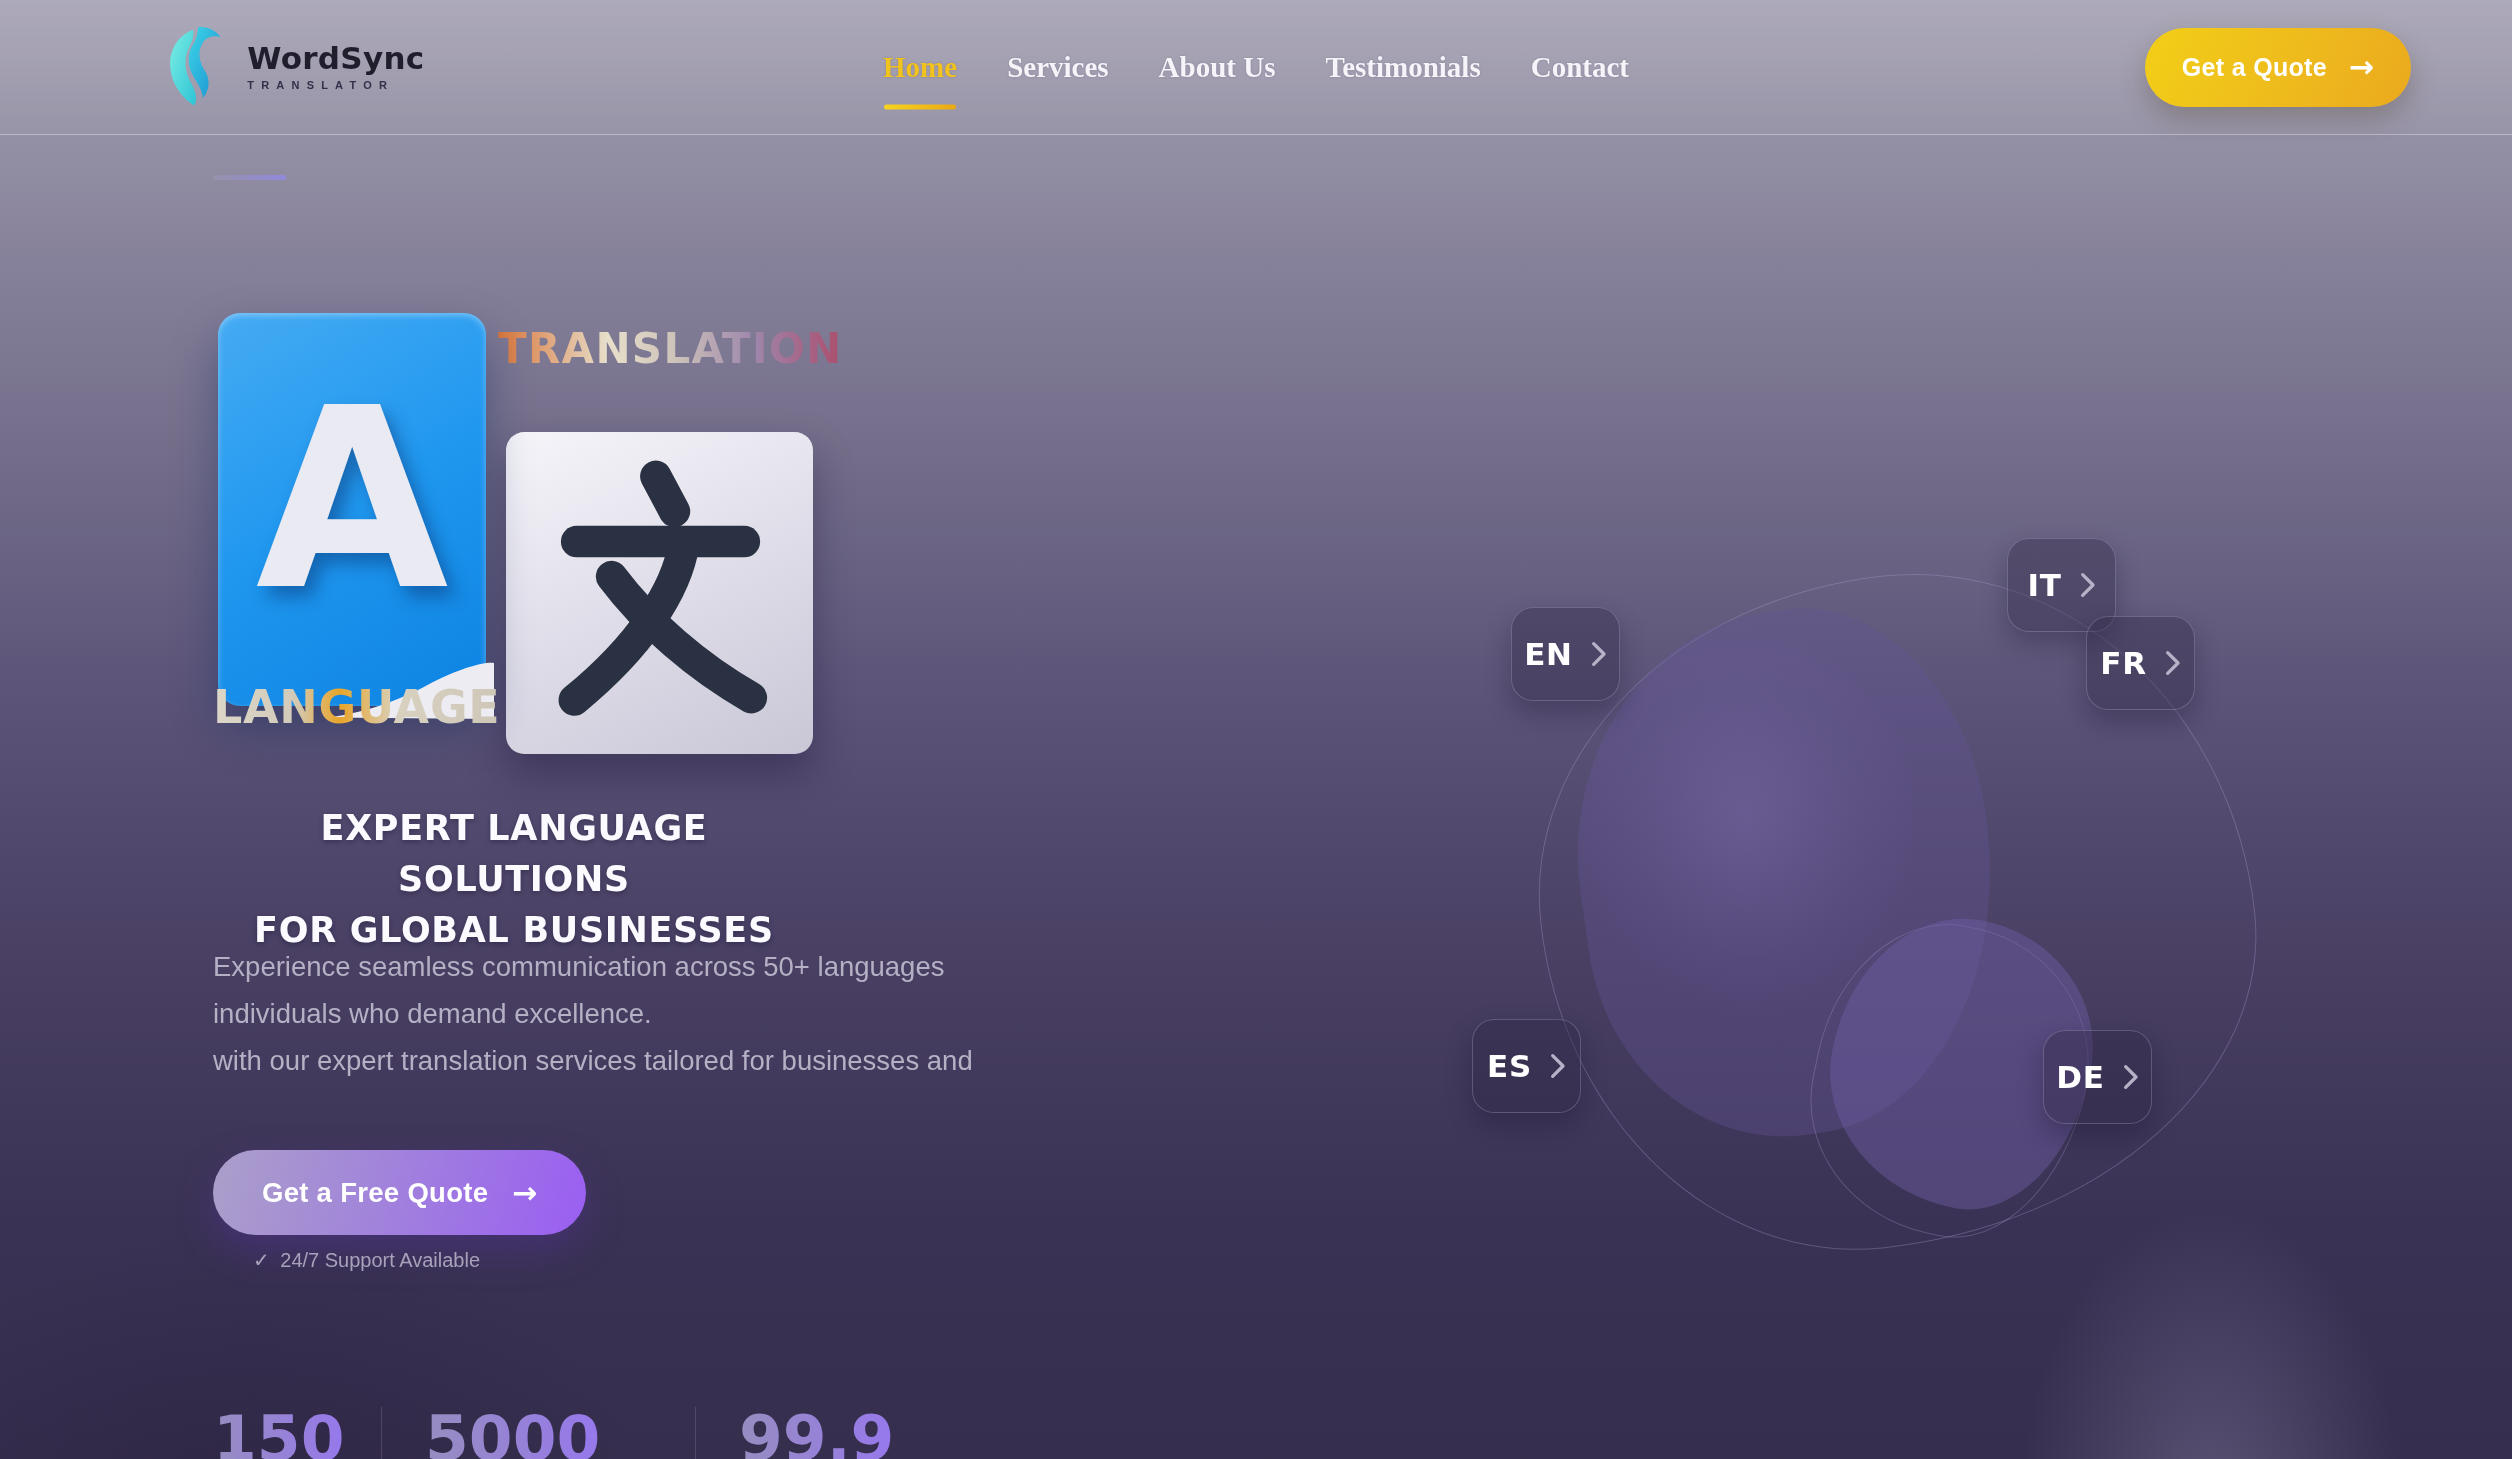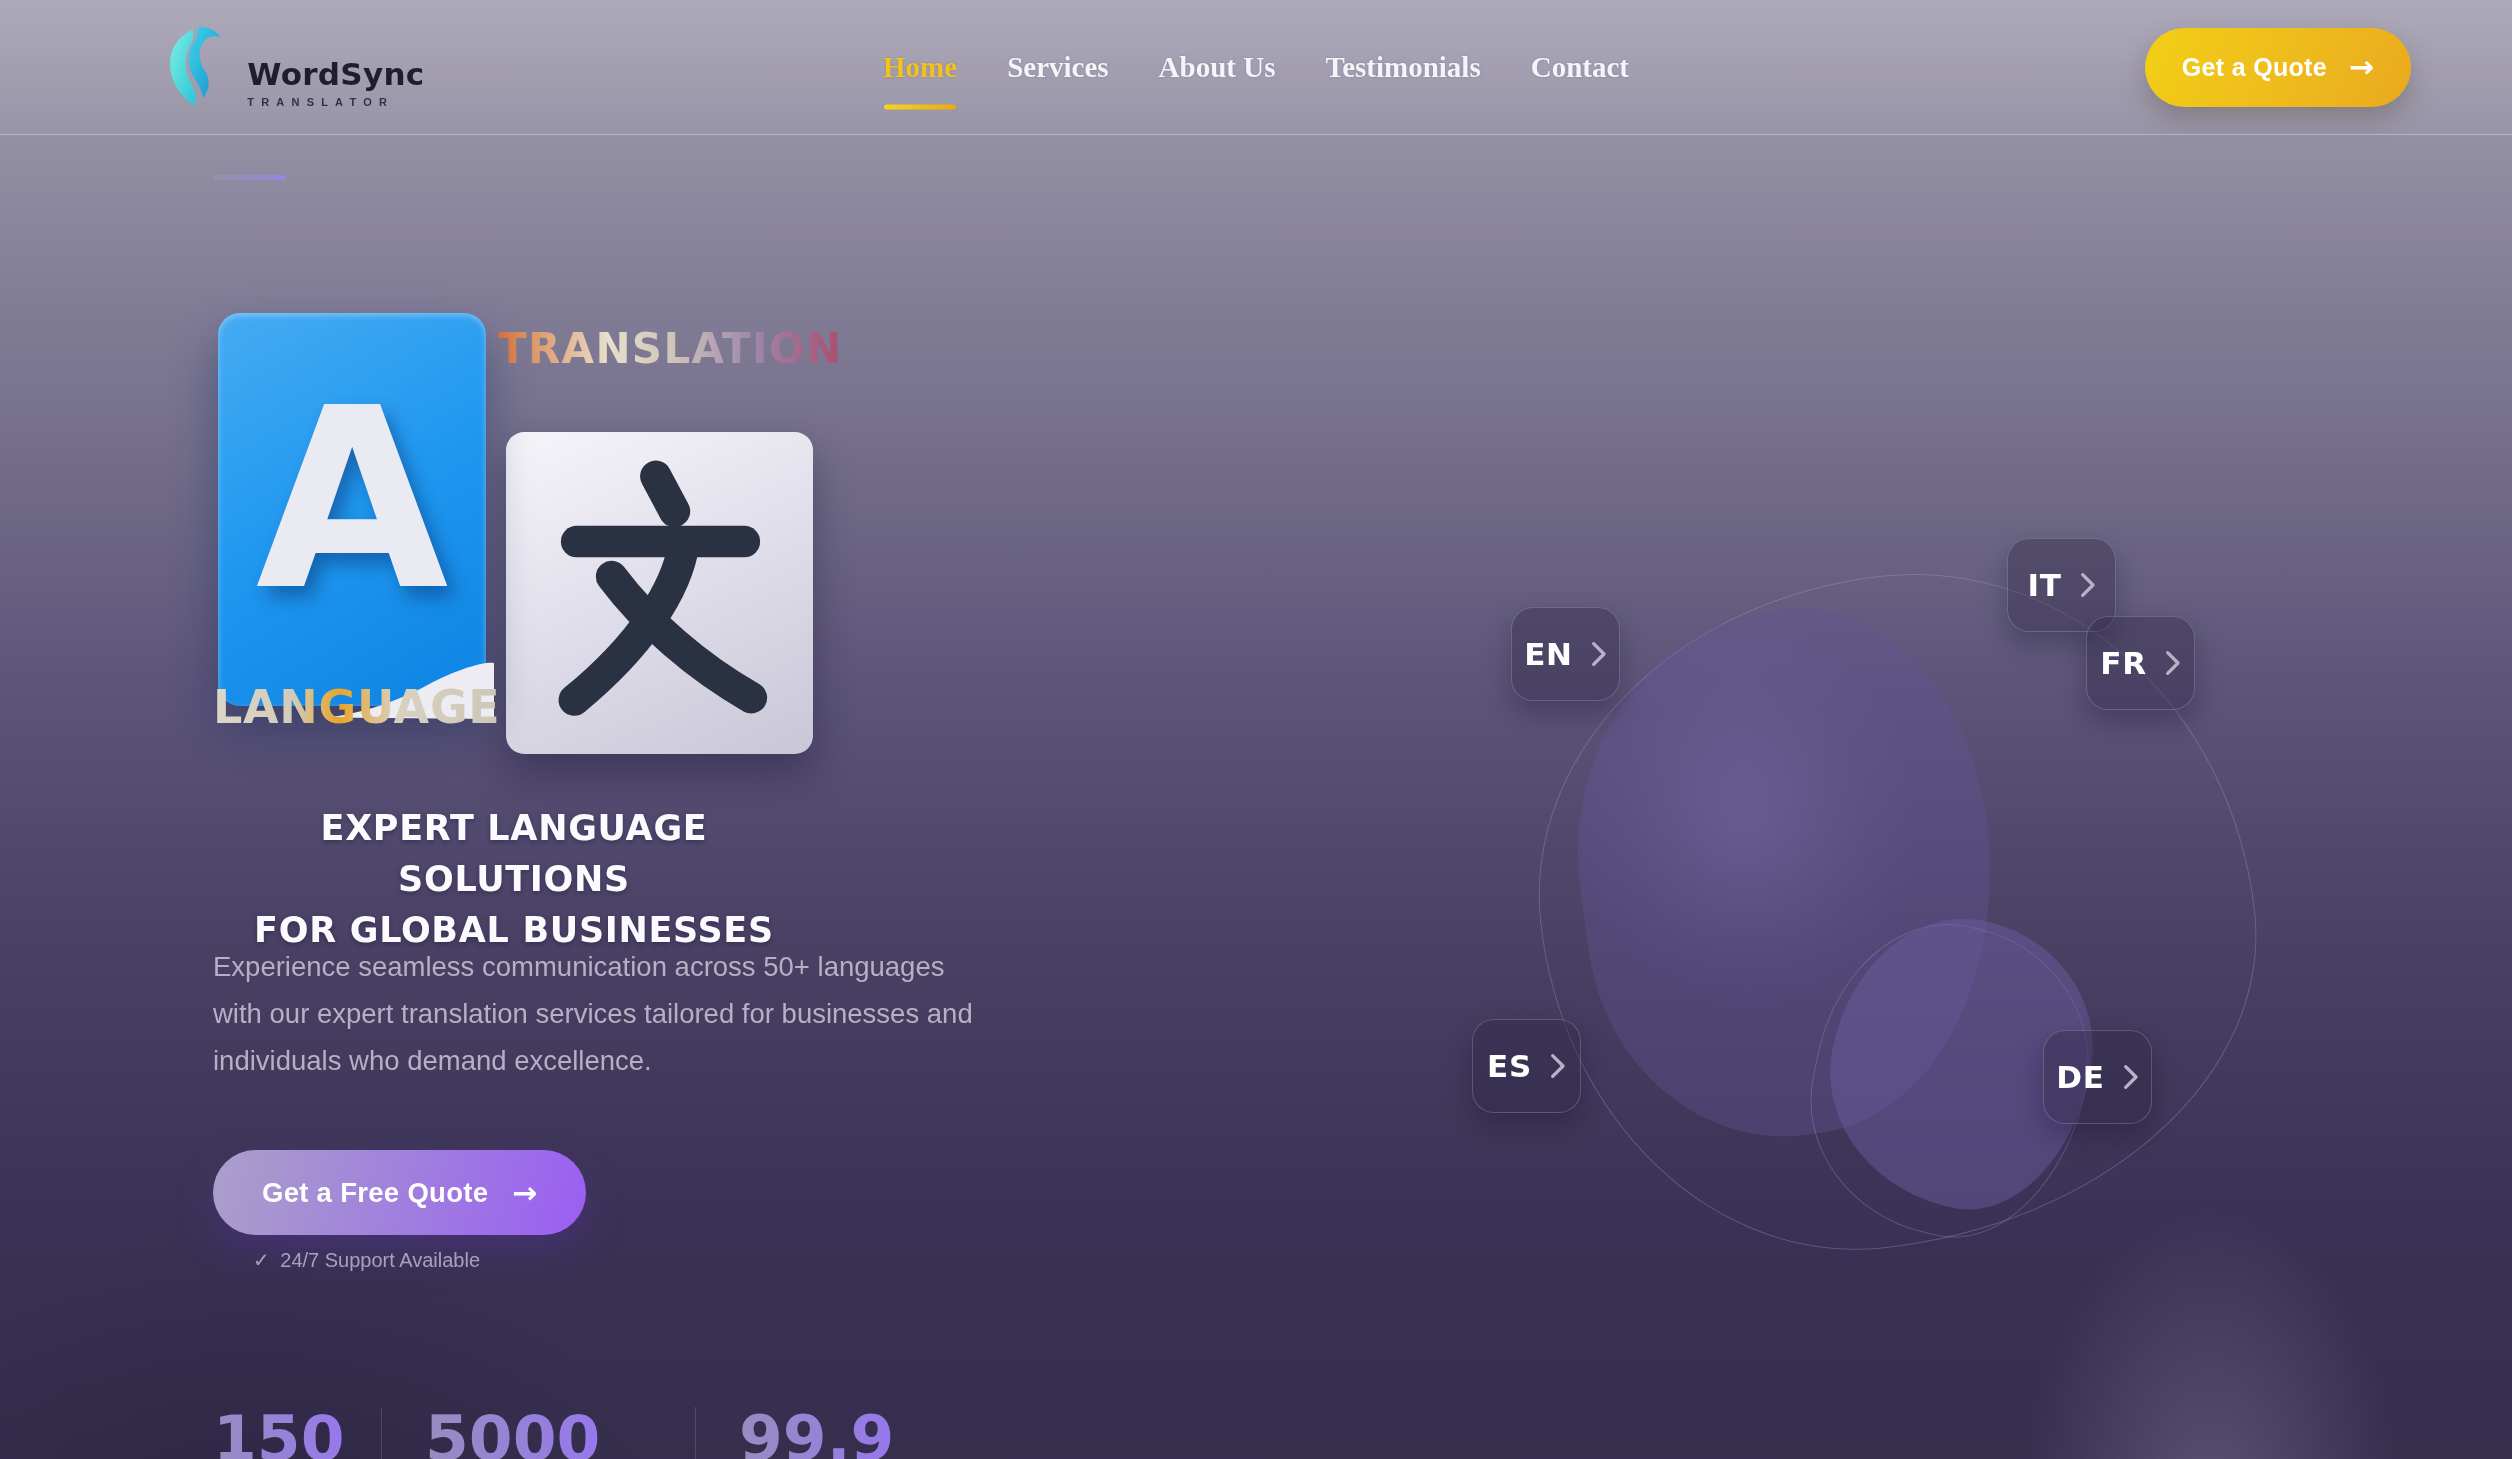--- a/index.html
+++ b/index.html
@@ -11,21 +11,21 @@
       radial-gradient(589px 458px at 10% 106%, rgba(28,22,48,0.35), transparent 70%),
       linear-gradient(180deg,#a4a0b2 0%,#9692a6 8%,#86819a 18%,#726c89 32%,#5b5378 48%,#483f63 66%,#3a3254 84%,#362e4d 100%);
   }
   
   .header{
     position:absolute;top:0;left:0;width:2512px;height:135px;box-sizing:border-box;
     display:flex;align-items:center;padding:0 101px 0 167px;
     background:linear-gradient(180deg,rgba(255,255,255,0.10),rgba(255,255,255,0.04));
     border-bottom:1.3px solid rgba(255,255,255,0.30);z-index:30;
   }
-  .logo{display:flex;align-items:flex-end;gap:18.3px;cursor:pointer;}
+  .logo{display:flex;align-items:center;gap:18.3px;cursor:pointer;}
   .logo svg{width:62px;height:82px;display:block;}
   .brand-name{font-size:31px;font-weight:800;color:#201d2c;letter-spacing:0.3px;line-height:1;font-family:"DejaVu Sans",sans-serif;}
   .brand-tagline{font-size:11px;font-weight:700;color:#34304a;letter-spacing:7.2px;margin-top:5.9px;}
   .nav{position:absolute;left:50%;top:50%;transform:translate(-50%,-50%);display:flex;gap:50px;align-items:center;}
   .nav-link{position:relative;font-family:"Liberation Serif",serif;font-size:29px;font-weight:600;color:#f6f4f9;cursor:pointer;text-shadow:0 0.7px 2px rgba(40,30,70,.25);}
   .nav-link.active{color:#f2c21d;}
   .nav-link.active::after{content:"";position:absolute;left:1.3px;right:1.3px;bottom:-26px;height:4.6px;border-radius:2.6px;background:linear-gradient(90deg,#f7d41f,#e9a914);}
   .cta-gold{
     margin-left:auto;display:flex;align-items:center;gap:22px;height:79px;padding:0 37px;border-radius:41px;cursor:pointer;
     background:linear-gradient(115deg,#f2cf17 0%,#edb51e 70%,#eaa91c 100%);
@@ -186,22 +186,22 @@
   <div class="word-language">LANGUAGE</div>
 </div>
 
 <div class="headline">
   <div>EXPERT LANGUAGE SOLUTIONS</div>
   <div>FOR GLOBAL BUSINESSES</div>
 </div>
 
 <div class="desc">
   <div>Experience seamless communication across 50+ languages</div>
+  <div>individuals who demand excellence.</div>
   <div>with our expert translation services tailored for businesses and</div>
-  <div>individuals who demand excellence.</div>
 </div>
 
 <div class="cta-purple">
   <span class="label">Get a Free Quote</span>
   <span class="arrow">→</span>
 </div>
 
 <div class="support-note">
   <span>✓</span>
   <span>24/7 Support Available</span>

